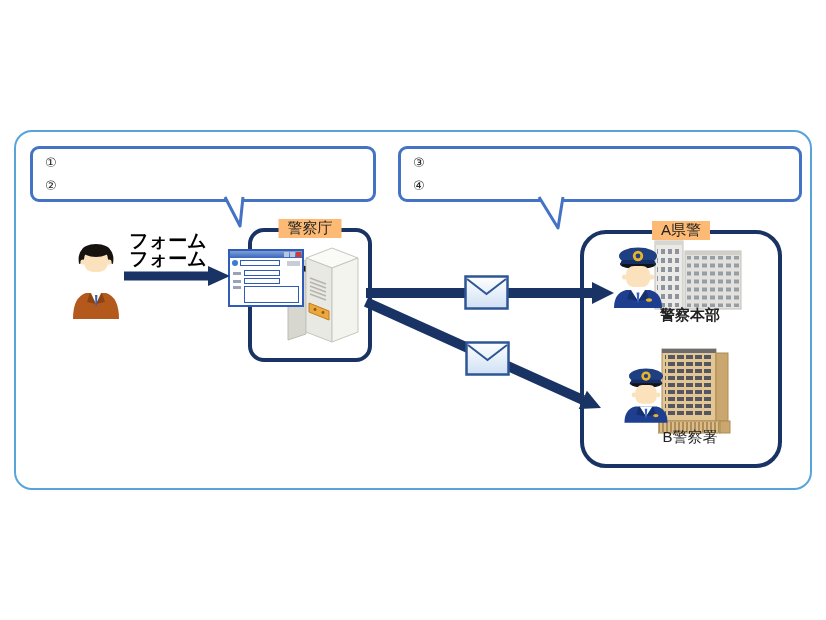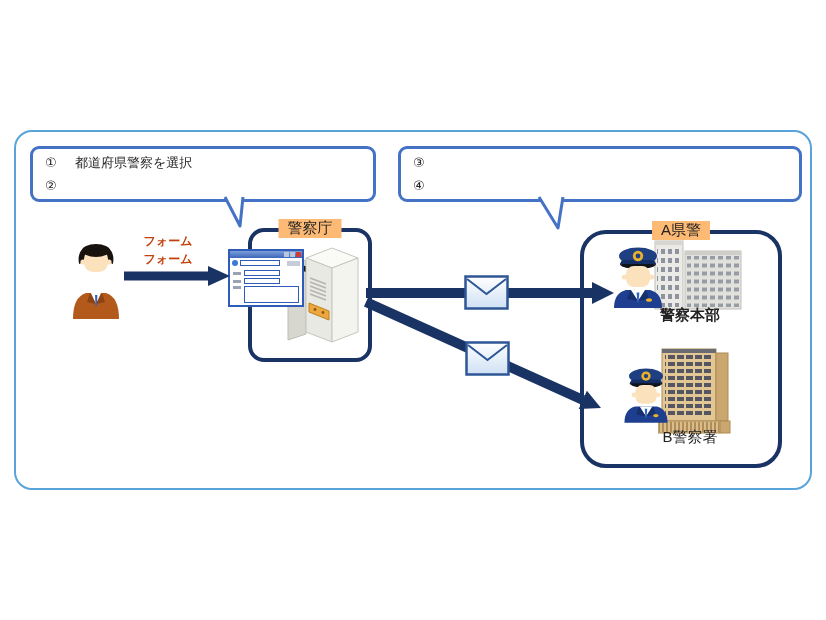--- a/index.html
+++ b/index.html
@@ -36,21 +36,21 @@
   .person-art{left:70px;top:241px;width:52px;height:78px;}
   .officer1-art{left:609px;top:243px;width:58px;height:66px;}
   .officer2-art{left:620px;top:357px;width:52px;height:74px;}
   .bld1-art{left:653px;top:238px;width:92px;height:74px;}
   .bld2-art{left:658px;top:347px;width:74px;height:88px;}
   .env{position:absolute;width:45px;height:35px;z-index:6;}
   .env1{left:464px;top:275px;}
   .env2{left:465px;top:341px;}
 
   .action-label{position:absolute;left:128px;top:232px;width:80px;z-index:6;
-                text-align:center;font-weight:bold;font-size:12px;line-height:18px;color:#c2410c;}
+                text-align:center;font-weight:bold;font-size:19px;line-height:18px;color:#000000;}
 
   .dest-label{position:absolute;z-index:6;font-size:15px;color:#222;text-align:center;white-space:nowrap;}
   .hq-label{left:648px;top:306px;width:84px;font-weight:bold;}
   .station-label{left:648px;top:428px;width:84px;}
 
   
   .browser{position:absolute;left:228px;top:249px;width:76px;height:58px;z-index:4;
            border:2px solid #2e5cb8;background:#ffffff;}
   .browser .titlebar{height:7px;background:linear-gradient(#7d9fd9,#3a66bb);
                      display:flex;justify-content:flex-end;align-items:center;gap:1px;padding:0 1px;}
@@ -240,21 +240,20 @@
     <path d="M21,46 L29,57 L18,55 Z" fill="#16306e"></path>
     <path d="M37,46 L29,57 L40,55 Z" fill="#16306e"></path>
     <path d="M27.6,48.5 L30.4,48.5 L29.6,58.5 L28.4,58.5 Z" fill="#2f62c4"></path>
     <ellipse cx="40" cy="56" rx="3" ry="1.8" fill="#e8b32a"></ellipse>
   </svg>
   <div class="dest-label station-label">B警察署</div>
 
   <div class="callout callout-left">
     <div class="line">
       <span class="num">①</span>
-      <span class="txt">都道府県警察を選択</span>
     </div>
     <div class="line">
       <span class="num">②</span>
     </div>
   </div>
 
   <div class="callout callout-right">
     <div class="line">
       <span class="num">③</span>
     </div>

